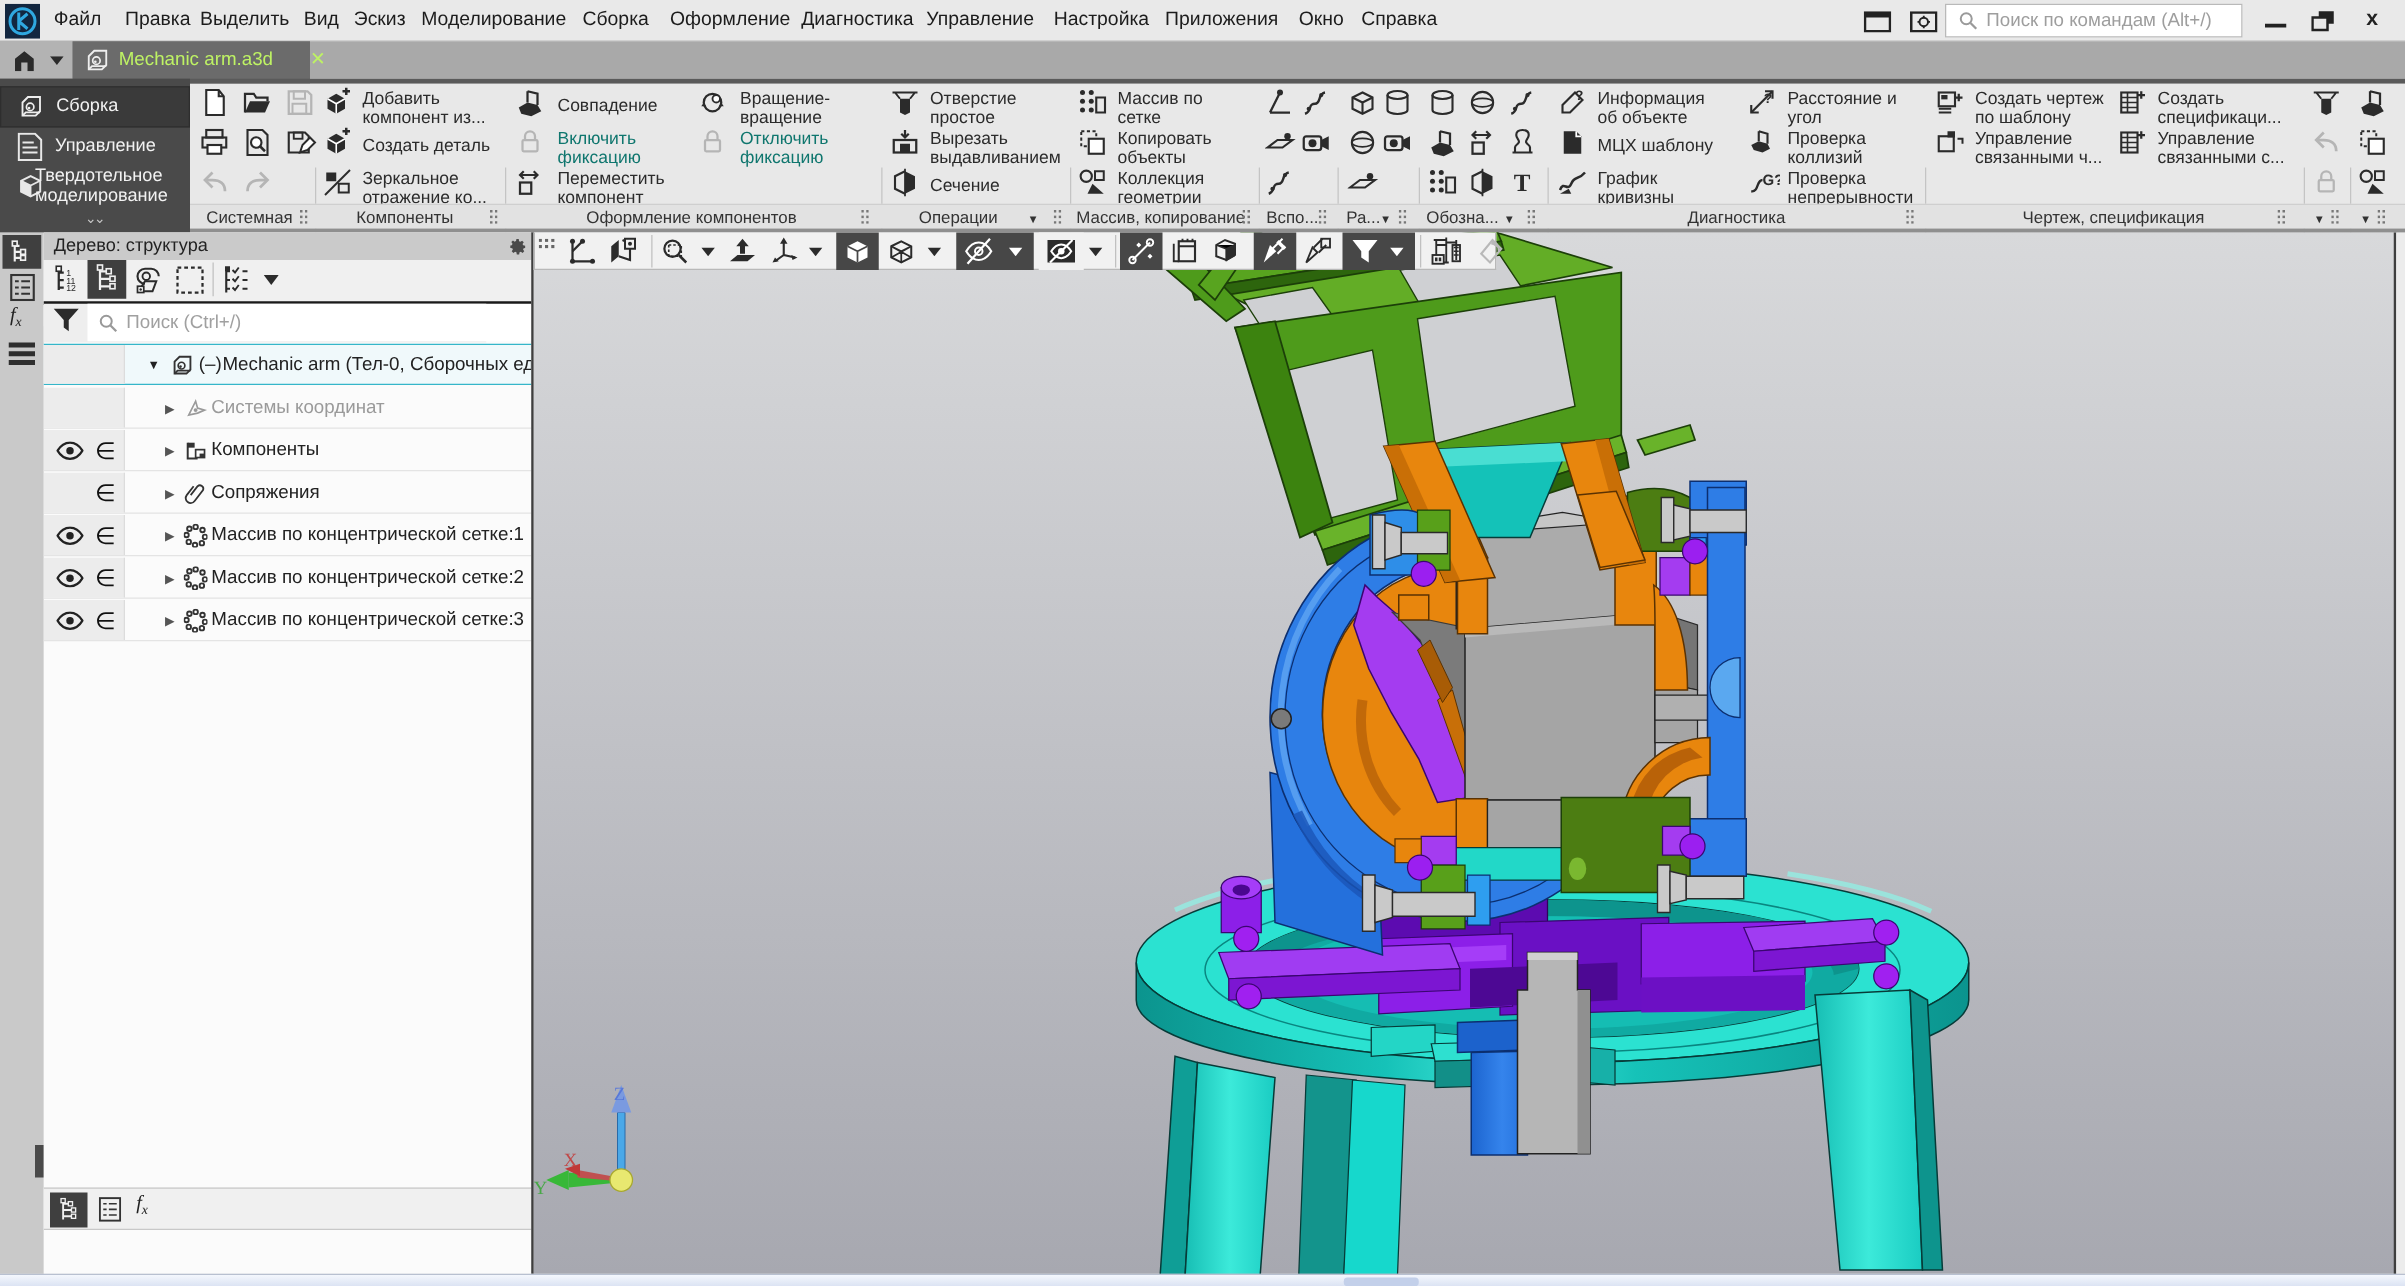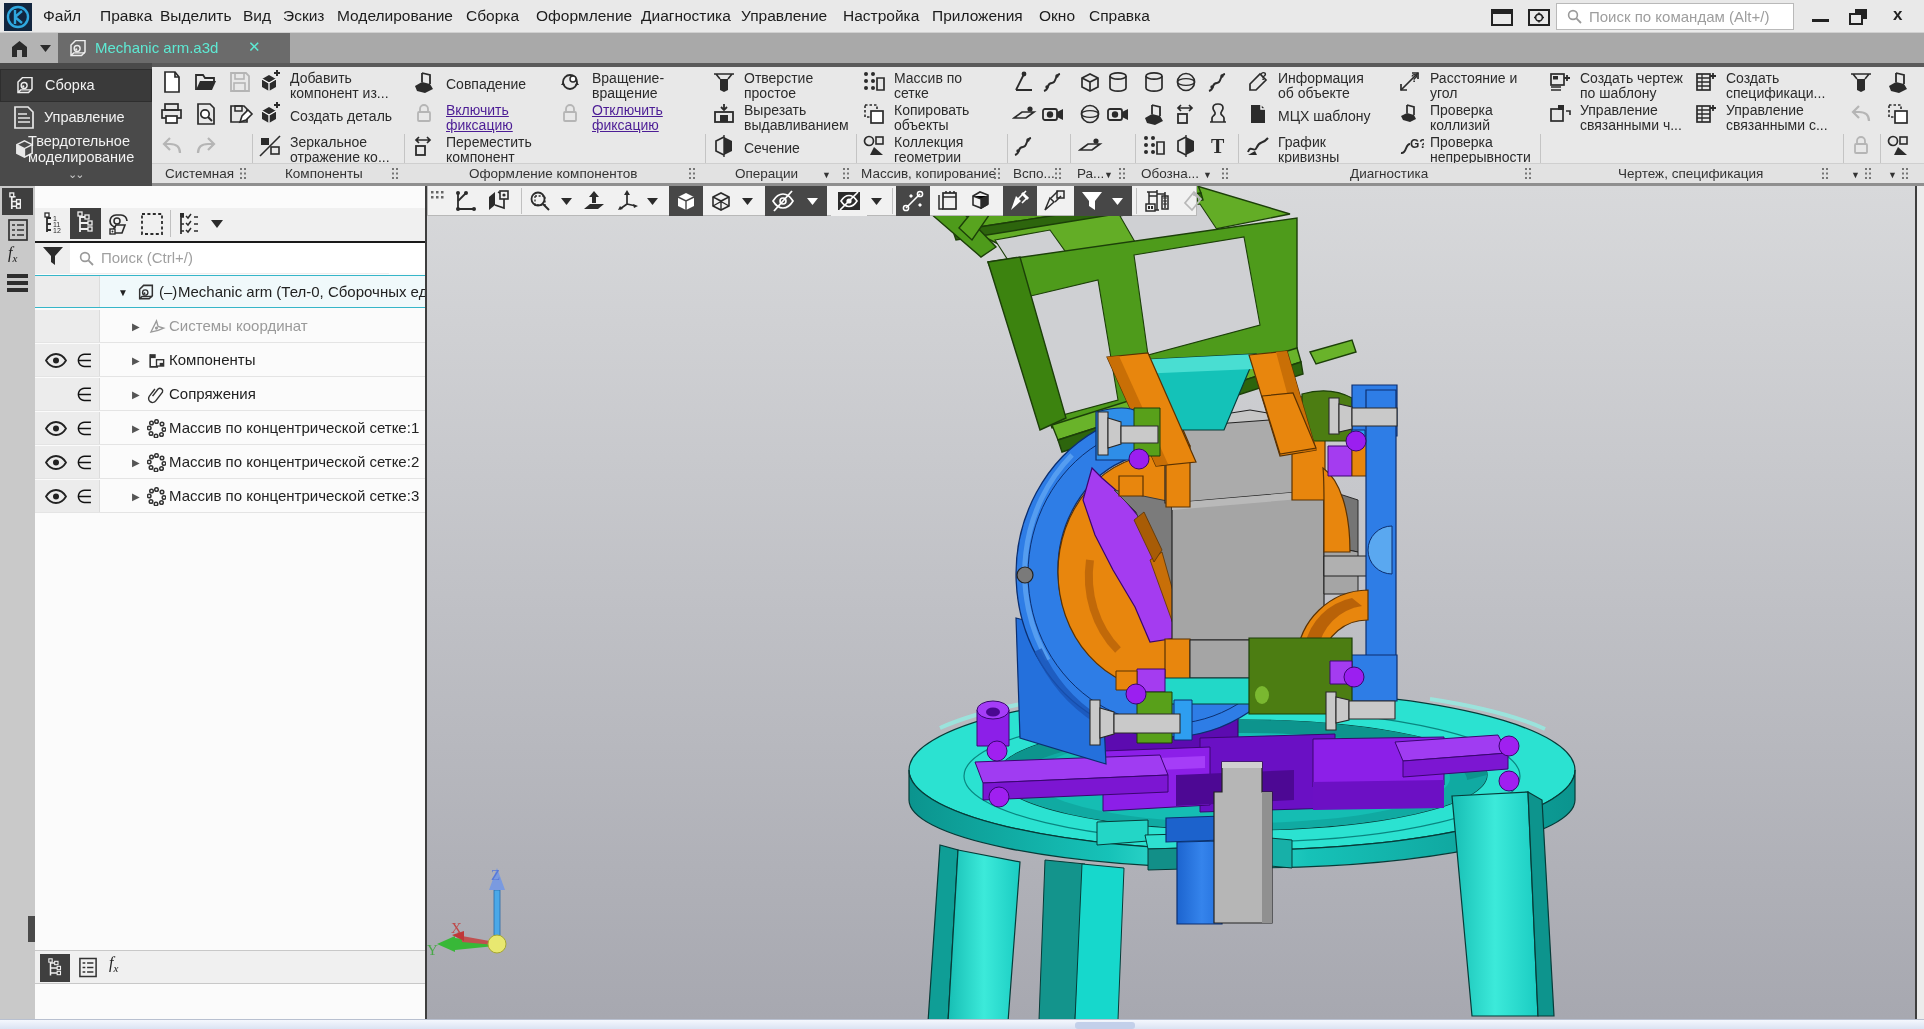--- a/index.html
+++ b/index.html
@@ -4,32 +4,32 @@
 *{margin:0;padding:0;box-sizing:border-box;}
 html,body{width:1924px;height:1029px;overflow:hidden;}
 body{font-family:"Liberation Sans",sans-serif;background:#e9e9e9;position:relative;color:#1a1a1a;}
 .abs{position:absolute;}
 
 #menubar{position:absolute;left:0;top:0;width:1924px;height:33px;background:#e9e9e9;border-bottom:1px solid #d0d0d0;}
 .mi{position:absolute;top:7px;font-size:15.5px;color:#1c1c1c;}
 
 #tabbar{position:absolute;left:0;top:33px;width:1924px;height:30px;background:#a9a9a9;}
 #tabbar .home{position:absolute;left:0;top:0;width:58px;height:30px;background:#b3b3b3;}
-#tabbar .tab{position:absolute;left:58px;top:0;width:232px;height:34px;background:#6b6b6b;color:#5eead4;font-size:15px;}
+#tabbar .tab{position:absolute;left:58px;top:0;width:190px;height:34px;background:#6b6b6b;color:#bef264;font-size:15px;}
 #darkstrip{position:absolute;left:0;top:63px;width:1924px;height:4px;background:#5a5a5a;}
 
 #ribbon{position:absolute;left:0;top:67px;width:1924px;height:96px;background:#e8e8e8;padding-left:12px;}
 #ribbonlbl{position:absolute;left:0;top:163px;width:1924px;height:20px;background:#e2e2e2;border-top:1px solid #cfcfcf;}
 #ribbonborder{position:absolute;left:0;top:183px;width:1924px;height:3px;background:#8f8f8f;}
 #leftblock{position:absolute;left:0;top:63px;width:152px;height:123px;background:#4a4a4a;color:#f0f0f0;}
 .lb-item{position:absolute;left:0;width:152px;height:33px;color:#f2f2f2;font-size:14.5px;}
 .seclbl{position:absolute;top:2px;font-size:13.5px;color:#333;white-space:nowrap;}
 .gsep{position:absolute;top:67px;width:1px;height:119px;background:#c4c4c4;}
 .cmd{position:absolute;white-space:nowrap;font-size:14px;color:#2b2b2b;line-height:14.5px;}
-.cmd.dis{color:#4c1d95;text-decoration:underline;}
+.cmd.dis{color:#0f766e;}
 .ricon{position:absolute;width:26px;height:26px;}
 
 #leftstrip{position:absolute;left:0;top:186px;width:35px;height:833px;background:#c9c9c9;}
 
 #treepanel{position:absolute;left:35px;top:186px;width:390px;height:833px;background:#fbfbfb;}
 #panelborder{position:absolute;left:425px;top:186px;width:2px;height:833px;background:#3e3e3e;}
 #treeheader{position:absolute;left:0;top:0;width:390px;height:22px;background:#cacaca;font-size:14.5px;color:#222;}
 #treetools{position:absolute;left:0;top:22px;width:390px;height:53px;background:#f0f0f0;}
 #treesearch{position:absolute;left:0;top:57px;width:354px;height:31px;background:#eeeeee;}
 .trow{position:absolute;left:0;width:390px;height:33px;border-bottom:1px solid #e4e4e4;font-size:15px;color:#222;overflow:hidden;}
@@ -674,20 +674,26 @@
       <rect x="1" y="1" width="18" height="20" fill="none" stroke="#333" stroke-width="1.7"></rect>
       <path d="M4 6h3M4 11h3M4 16h3M9 6h7M9 11h7M9 16h7" stroke="#333" stroke-width="1.5"></path>
     </svg>
  <span class="abs" style="left:8px;top:58px;font-size:16px;font-style:italic;color:#222;font-family:'Liberation Serif',serif;">f<sub style="font-size:11px">x</sub></span>
  <div class="abs" style="left:7px;top:88px;width:21px;height:4px;background:#2e2e2e;"></div>
  <div class="abs" style="left:7px;top:95px;width:21px;height:4px;background:#2e2e2e;"></div>
  <div class="abs" style="left:7px;top:102px;width:21px;height:4px;background:#2e2e2e;"></div>
  <div class="abs" style="left:28px;top:730px;width:7px;height:26px;background:#4a4a4a;"></div>
 </div>
 <div id="treepanel">
+ <div id="treeheader">
+      <span class="abs" style="left:8px;top:3px;">Дерево: структура</span>
+  <svg class="abs" style="left:372px;top:4px" width="15" height="15" viewBox="0 0 24 24">
+        <path d="M12 8a4 4 0 100 8 4 4 0 000-8zm9 5.5v-3l-2.6-.5a7 7 0 00-.7-1.7l1.5-2.2-2.1-2.1-2.2 1.5a7 7 0 00-1.7-.7L12.8 2h-3l-.5 2.6a7 7 0 00-1.7.7L5.4 3.8 3.3 5.9l1.5 2.2a7 7 0 00-.7 1.7L2 10.3v3l2.6.5c.2.6.4 1.2.7 1.7l-1.5 2.2 2.1 2.1 2.2-1.5c.5.3 1.1.5 1.7.7l.5 2.6h3l.5-2.6c.6-.2 1.2-.4 1.7-.7l2.2 1.5 2.1-2.1-1.5-2.2c.3-.5.5-1.1.7-1.7z" fill="#4a4a4a"></path>
+      </svg>
+ </div>
  <div id="treetools">
   <svg class="abs" style="left:6px;top:3px" width="26" height="26" viewBox="0 0 26 26">
         <path d="M6 3v18M6 7h4M6 13h4M6 19h4" stroke="#2b2b2b" stroke-width="1.8" fill="none"></path>
         <rect x="4" y="2" width="4" height="4" fill="#fff" stroke="#2b2b2b" stroke-width="1.3"></rect>
         <text x="12" y="10" font-size="7" fill="#2b2b2b">1</text>
         <text x="12" y="16" font-size="7" fill="#2b2b2b">11</text>
         <text x="12" y="22" font-size="7" fill="#2b2b2b">12</text>
       </svg>
   <div class="abs" style="left:35px;top:0px;width:31px;height:31px;background:#3f3f3f;">
    <svg class="abs" style="left:5px;top:3px" width="22" height="24" viewBox="0 0 22 24">

